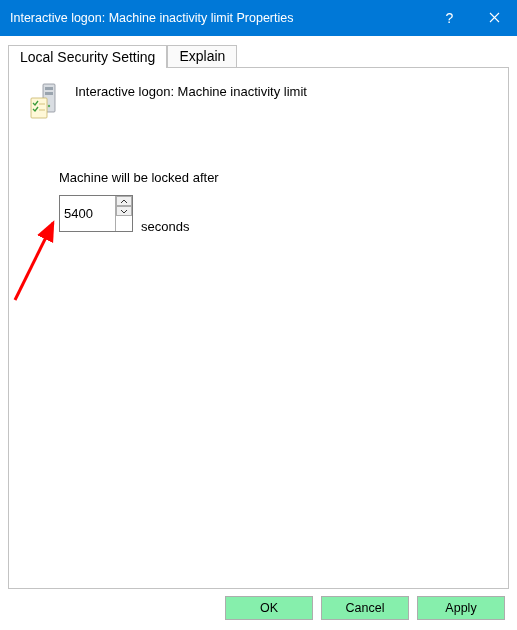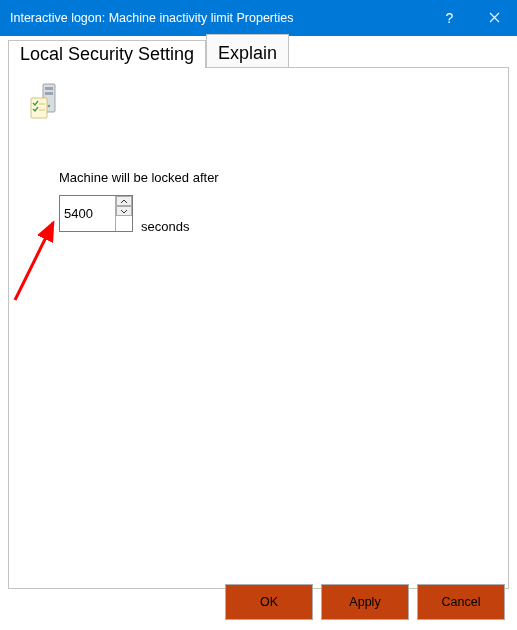--- a/index.html
+++ b/index.html
@@ -42,28 +42,28 @@
     height: 24px;
     position: relative;
   }
   .tab {
     padding: 3px 11px 3px 11px;
     border: 1px solid #c3c3c3;
     border-bottom: none;
     background: #fff;
     position: relative;
     z-index: 2;
-    font-size: 18px;
+    font-size: 14px;
   }
   .tab.inactive {
     background: #fafafa;
     border-bottom: 1px solid #c3c3c3;
     z-index: 1;
     margin-top: 12px;
-    padding-top: 8px;
+    padding-top: 2px;
   }
   .tab-panel {
     border: 1px solid #c3c3c3;
     border-top: 1px solid #c3c3c3;
     margin-top: -1px;
     height: 522px;
     position: relative;
     background: #fff;
     padding: 14px 20px;
   }
@@ -125,22 +125,22 @@
   .seconds-label { font-size: 13px; margin-top: 26px; }
   .buttons-row {
     position: absolute;
     right: 12px;
     bottom: 10px;
     display: flex;
     gap: 8px;
   }
   .btn {
     width: 88px;
-    height: 36px;
-    background: #c2410c;
+    height: 24px;
+    background: #86efac;
     border: 1px solid #adadad;
     display: flex;
     align-items: center;
     justify-content: center;
     font-size: 12.5px;
   }
   .annotation-arrow {
     position: absolute;
     left: 11px;
     top: 215px;
@@ -184,20 +184,21 @@
           <rect x="16" y="10" width="8" height="3" fill="#9aa4ae"></rect>
           <circle cx="20" cy="24" r="1.2" fill="#5fae5f"></circle>
 
           <rect x="2" y="16" width="16" height="20" rx="1" fill="#fff8d8" stroke="#c8b468" stroke-width="0.8"></rect>
           <path d="M4 21 l2 2 l3 -4" stroke="#3a9a3a" stroke-width="1.3" fill="none"></path>
           <path d="M4 27 l2 2 l3 -4" stroke="#3a9a3a" stroke-width="1.3" fill="none"></path>
           <line x1="10" y1="22" x2="16" y2="22" stroke="#c8b468" stroke-width="0.8"></line>
           <line x1="10" y1="28" x2="16" y2="28" stroke="#c8b468" stroke-width="0.8"></line>
         </svg>
       </div>
+      <div class="policy-title">Interactive logon: Machine inactivity limit</div>
     </div>
 
     <div class="field-block">
       <div class="field-label">Machine will be locked after</div>
       <div class="spinner-row">
         <div class="spinner">
           <input type="text" value="5400" style="">
           <div class="spinner-buttons">
             <div class="spin-btn">
               <svg width="8" height="5">
@@ -215,24 +216,24 @@
       </div>
     </div>
   </div>
 </div>
 
 <div class="buttons-row">
   <div class="btn">
     <span>OK</span>
   </div>
   <div class="btn">
+    <span>Cancel</span>
+  </div>
+  <div class="btn">
     <span>Apply</span>
-  </div>
-  <div class="btn">
-    <span>Cancel</span>
   </div>
 </div>
 
 <svg class="annotation-arrow" width="60" height="90">
   <defs>
     <marker id="ah" markerWidth="8" markerHeight="8" refX="6" refY="3" orient="auto">
       <path d="M0 0 L7 3 L0 6 Z" fill="#ff0000"></path>
     </marker>
   </defs>
   <line x1="4" y1="85" x2="42" y2="8" stroke="#ff0000" stroke-width="3" marker-end="url(#ah)"></line>

